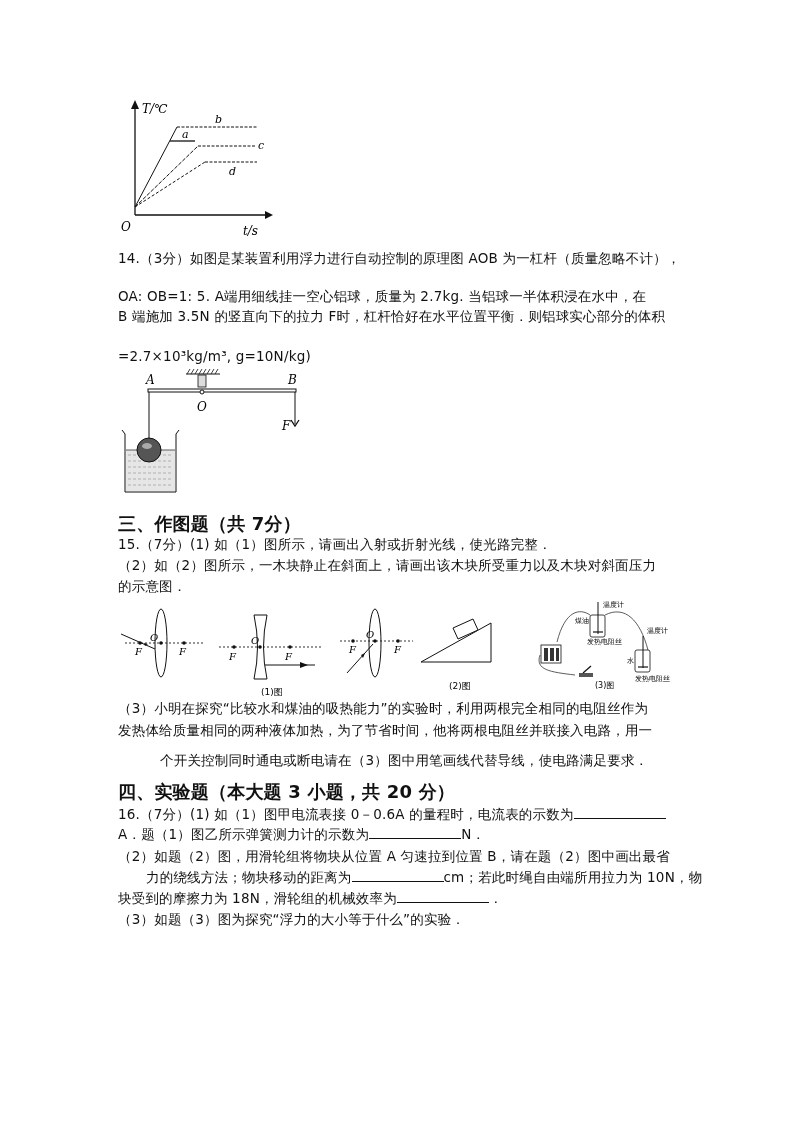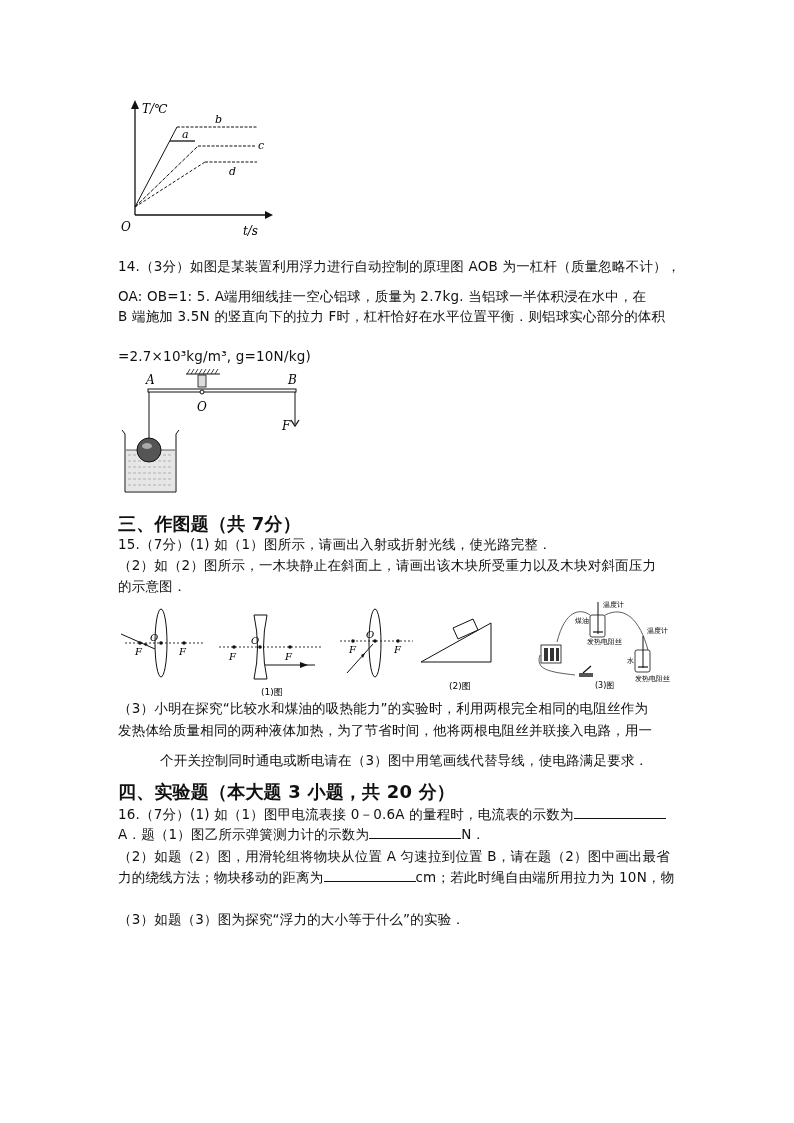--- a/index.html
+++ b/index.html
@@ -37,21 +37,21 @@
 
     <line x1="20" y1="112" x2="83" y2="51" stroke="#111" stroke-width="1" stroke-dasharray="4,1.5"></line>
     <line x1="83" y1="51" x2="140" y2="51" stroke="#111" stroke-width="1" stroke-dasharray="3,1.5"></line>
     <text x="143" y="54" font-size="11">c</text>
 
     <line x1="20" y1="112" x2="90" y2="67" stroke="#111" stroke-width="1" stroke-dasharray="3,2"></line>
     <line x1="90" y1="67" x2="142" y2="67" stroke="#111" stroke-width="1" stroke-dasharray="3,1.5"></line>
     <text x="114" y="80" font-size="11">d</text>
   </svg>
 
-  <div class="line" style="top:256px;">14.（3分）如图是某装置利用浮力进行自动控制的原理图 AOB 为一杠杆（质量忽略不计），</div>
+  <div class="line" style="top:248px;">14.（3分）如图是某装置利用浮力进行自动控制的原理图 AOB 为一杠杆（质量忽略不计），</div>
   <div class="line" style="top:286px;">OA: OB=1: 5.  A端用细线挂一空心铝球，质量为 2.7kg.  当铝球一半体积浸在水中，在</div>
   <div class="line" style="top:306px;">B 端施加 3.5N 的竖直向下的拉力 F时，杠杆恰好在水平位置平衡．则铝球实心部分的体积</div>
   <div class="line" style="top:346px;">=2.7×10³kg/m³, g=10N/kg)</div>
 
   <svg class="abs" style="left:112px; top:368px;" width="200" height="128">
 
     <line x1="74" y1="6" x2="108" y2="6" stroke="#111" stroke-width="1"></line>
     <g stroke="#111" stroke-width="0.8">
       <line x1="75" y1="6" x2="78" y2="1"></line>
         <line x1="79" y1="6" x2="82" y2="1"></line>
@@ -188,18 +188,21 @@
   <div class="line" style="top:750px;margin-left:42px;">个开关控制同时通电或断电请在（3）图中用笔画线代替导线，使电路满足要求．</div>
 
   <div class="line heading" style="top:782px;">四、实验题（本大题 3 小题，共 20 分）</div>
   <div class="line" style="top:804px;">
     <span>16.（7分）(1) 如（1）图甲电流表接 0－0.6A 的量程时，电流表的示数为</span><span class="blank" style="width:92px;"></span>
   </div>
   <div class="line" style="top:824px;">
     <span>A．题（1）图乙所示弹簧测力计的示数为</span><span class="blank" style="width:92px;"></span><span>N．</span>
   </div>
   <div class="line" style="top:846px;">（2）如题（2）图，用滑轮组将物块从位置 A 匀速拉到位置 B，请在题（2）图中画出最省</div>
-  <div class="line" style="top:867px;">
+  <div class="line" style="top:867px;margin-left:28px;">
     <span>力的绕线方法；物块移动的距离为</span><span class="blank" style="width:92px;"></span><span>cm；若此时绳自由端所用拉力为 10N，物</span>
   </div>
+  <div class="line" style="top:888px;">
+    <span>块受到的摩擦力为 18N，滑轮组的机械效率为</span><span class="blank" style="width:92px;"></span><span>．</span>
+  </div>
   <div class="line" style="top:909px;">（3）如题（3）图为探究“浮力的大小等于什么”的实验．</div>
 
 </div>
 
 </body></html>

